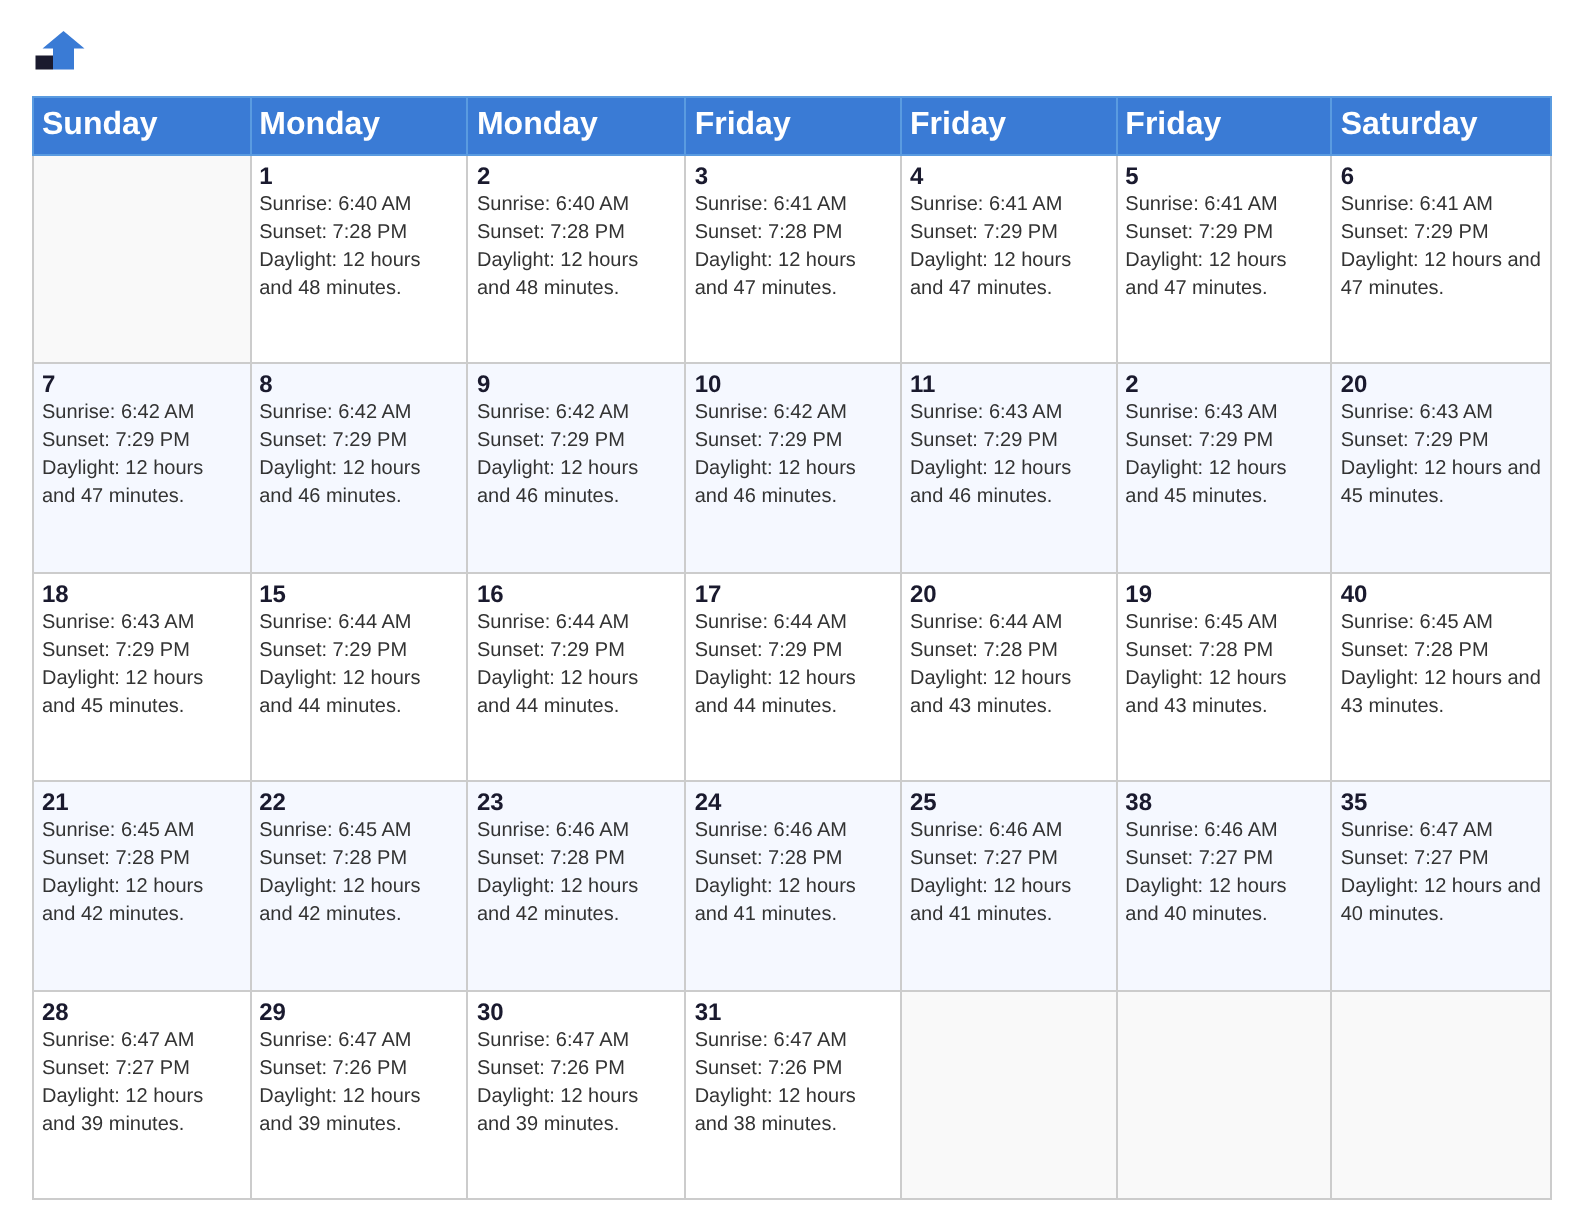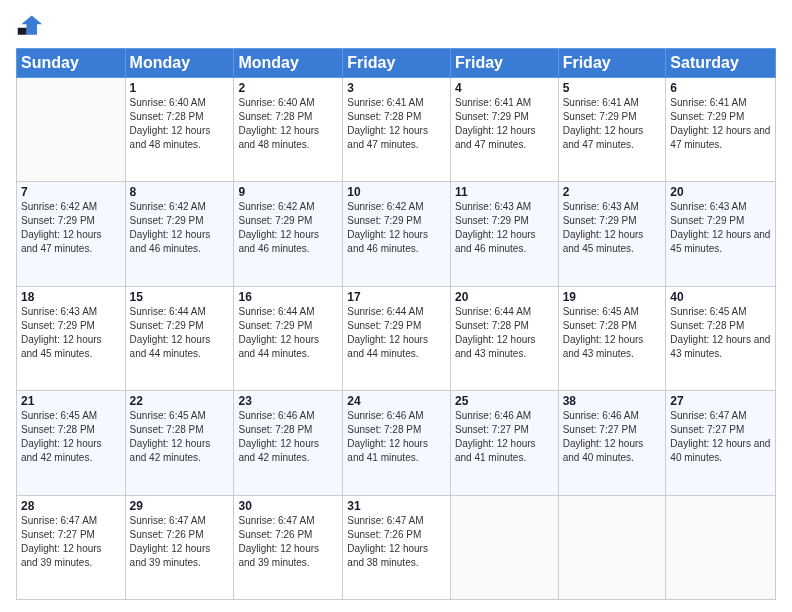--- a/index.html
+++ b/index.html
@@ -238,21 +238,21 @@
           </td>
           <td>
             <span class="cell-day">25</span>
 <div class="cell-info">Sunrise: 6:46 AM<br>Sunset: 7:27 PM<br>Daylight: 12 hours and 41 minutes.</div>
           </td>
           <td>
             <span class="cell-day">38</span>
 <div class="cell-info">Sunrise: 6:46 AM<br>Sunset: 7:27 PM<br>Daylight: 12 hours and 40 minutes.</div>
           </td>
           <td>
-            <span class="cell-day">27</span>
+            <span class="cell-day">35</span>
 <div class="cell-info">Sunrise: 6:47 AM<br>Sunset: 7:27 PM<br>Daylight: 12 hours and 40 minutes.</div>
           </td>
         </tr>
         <tr>
           <td>
             <span class="cell-day">28</span>
 <div class="cell-info">Sunrise: 6:47 AM<br>Sunset: 7:27 PM<br>Daylight: 12 hours and 39 minutes.</div>
           </td>
           <td>
             <span class="cell-day">29</span>

